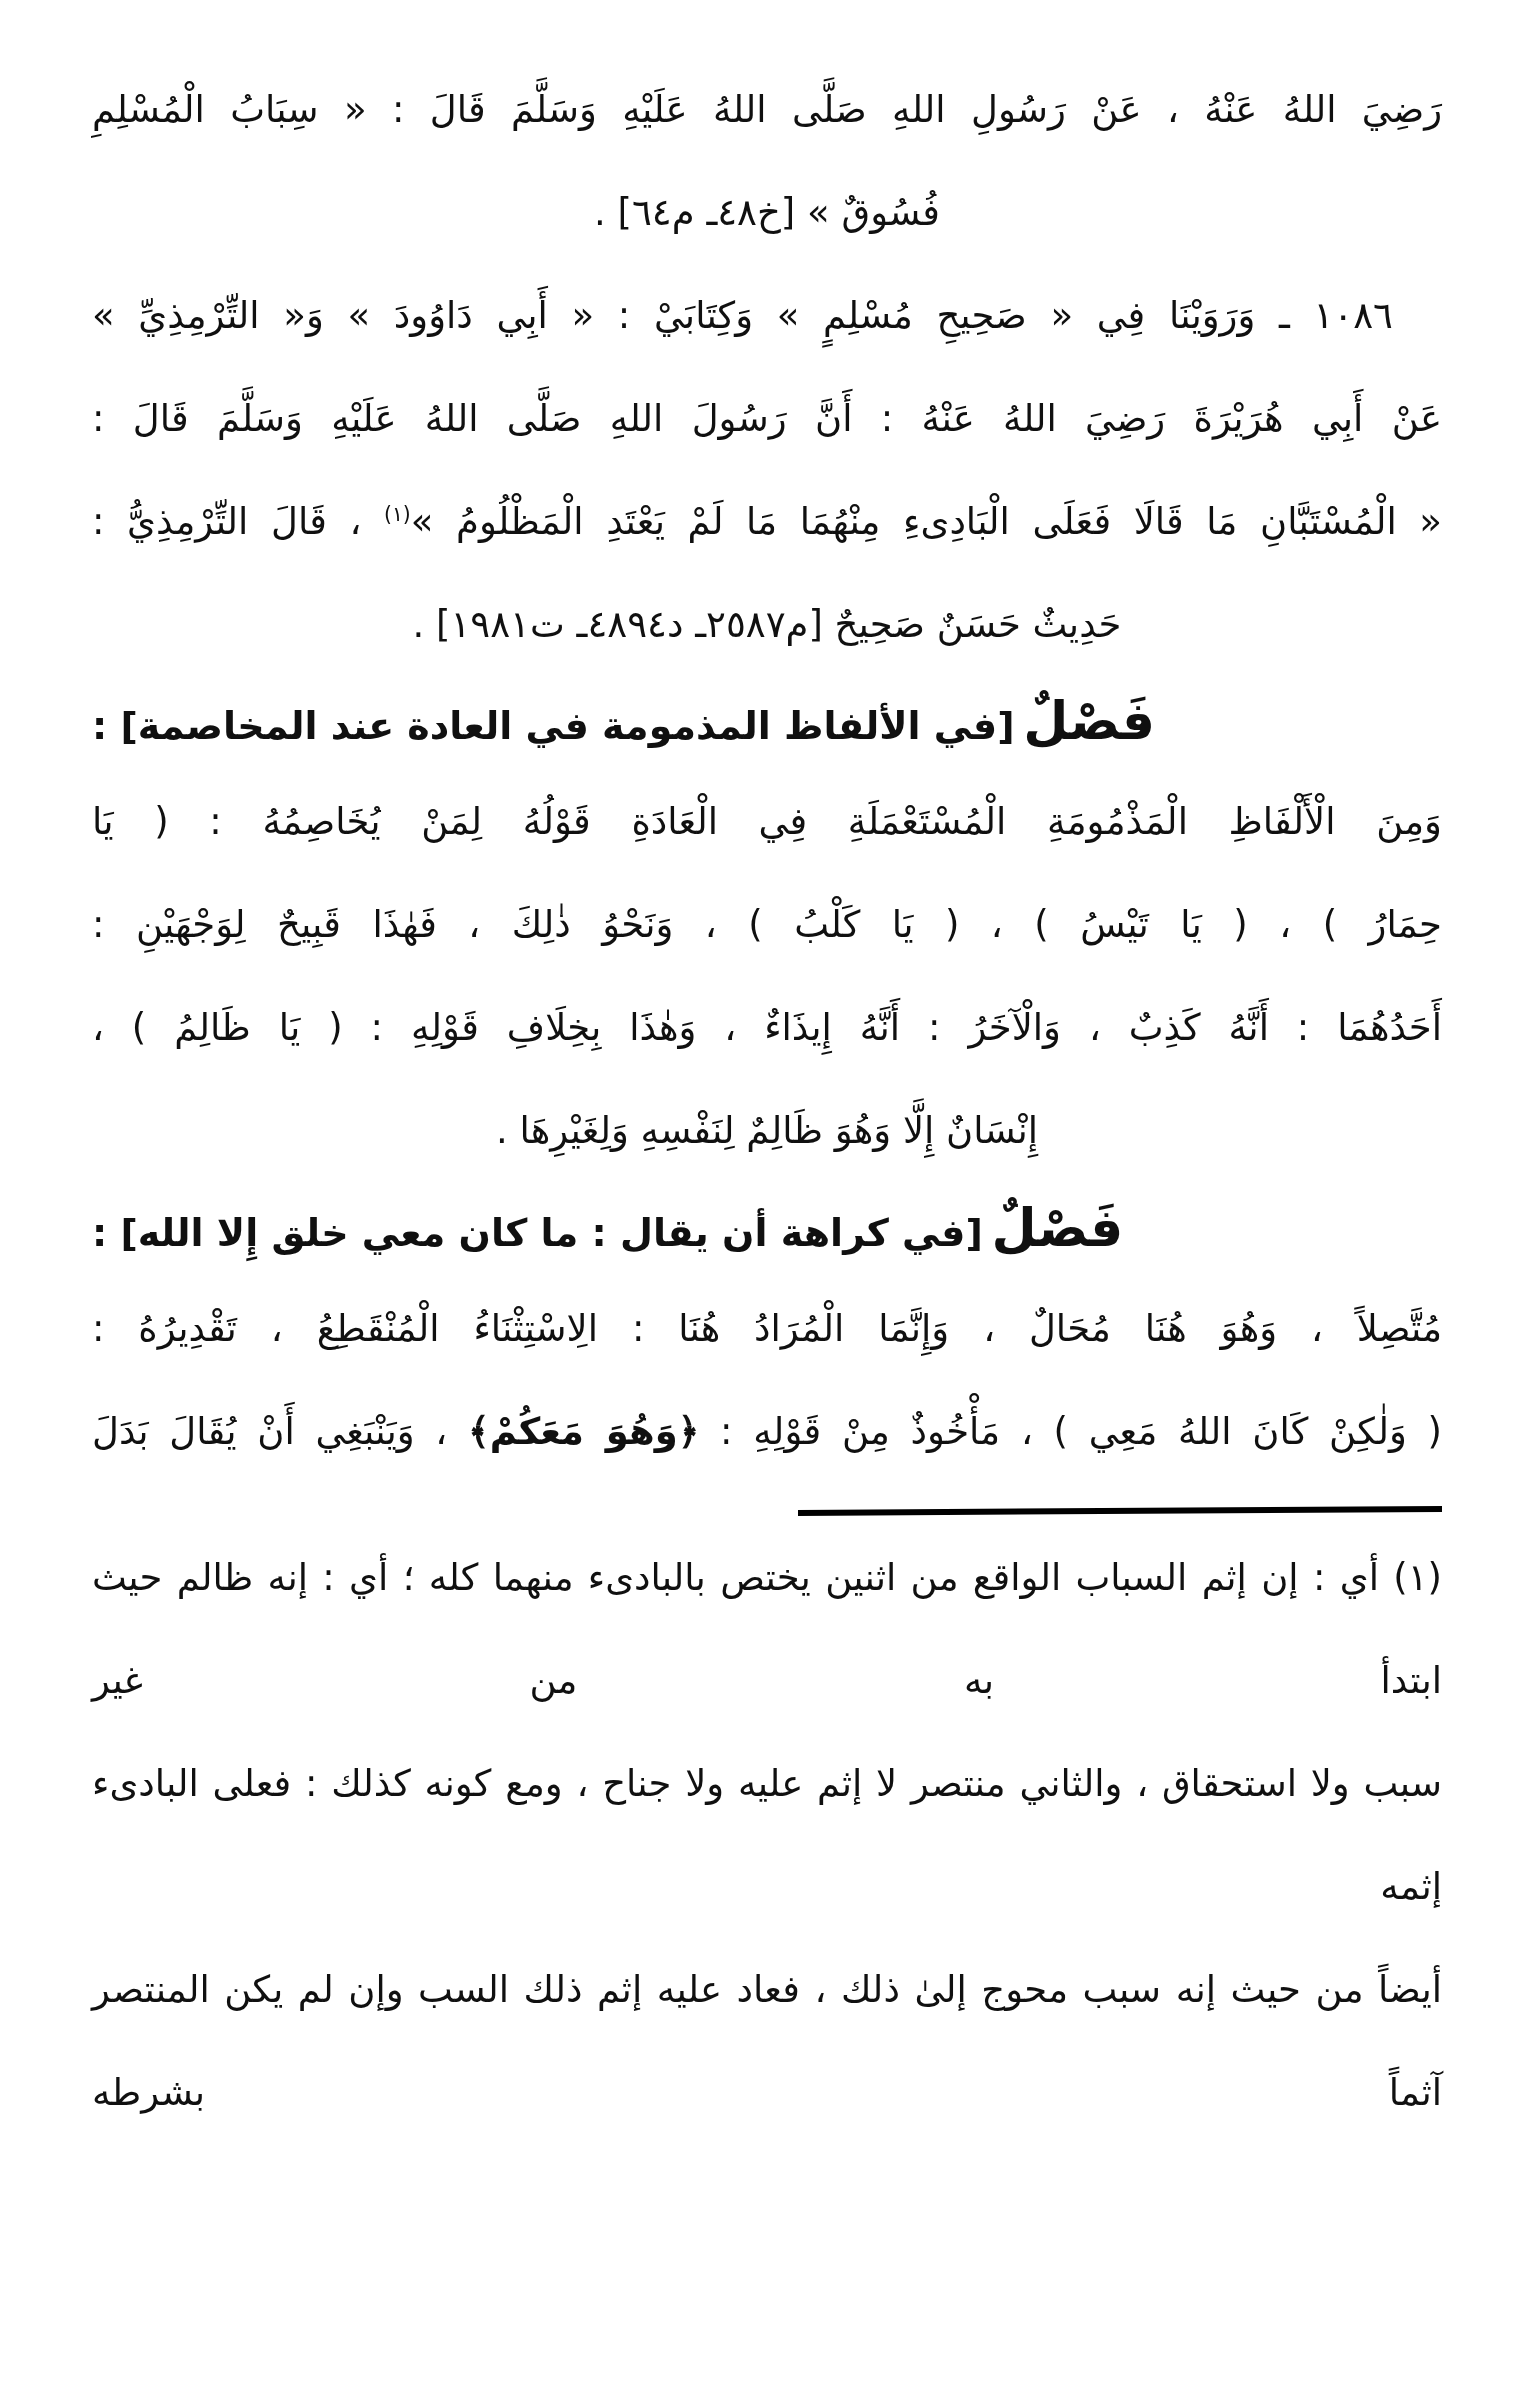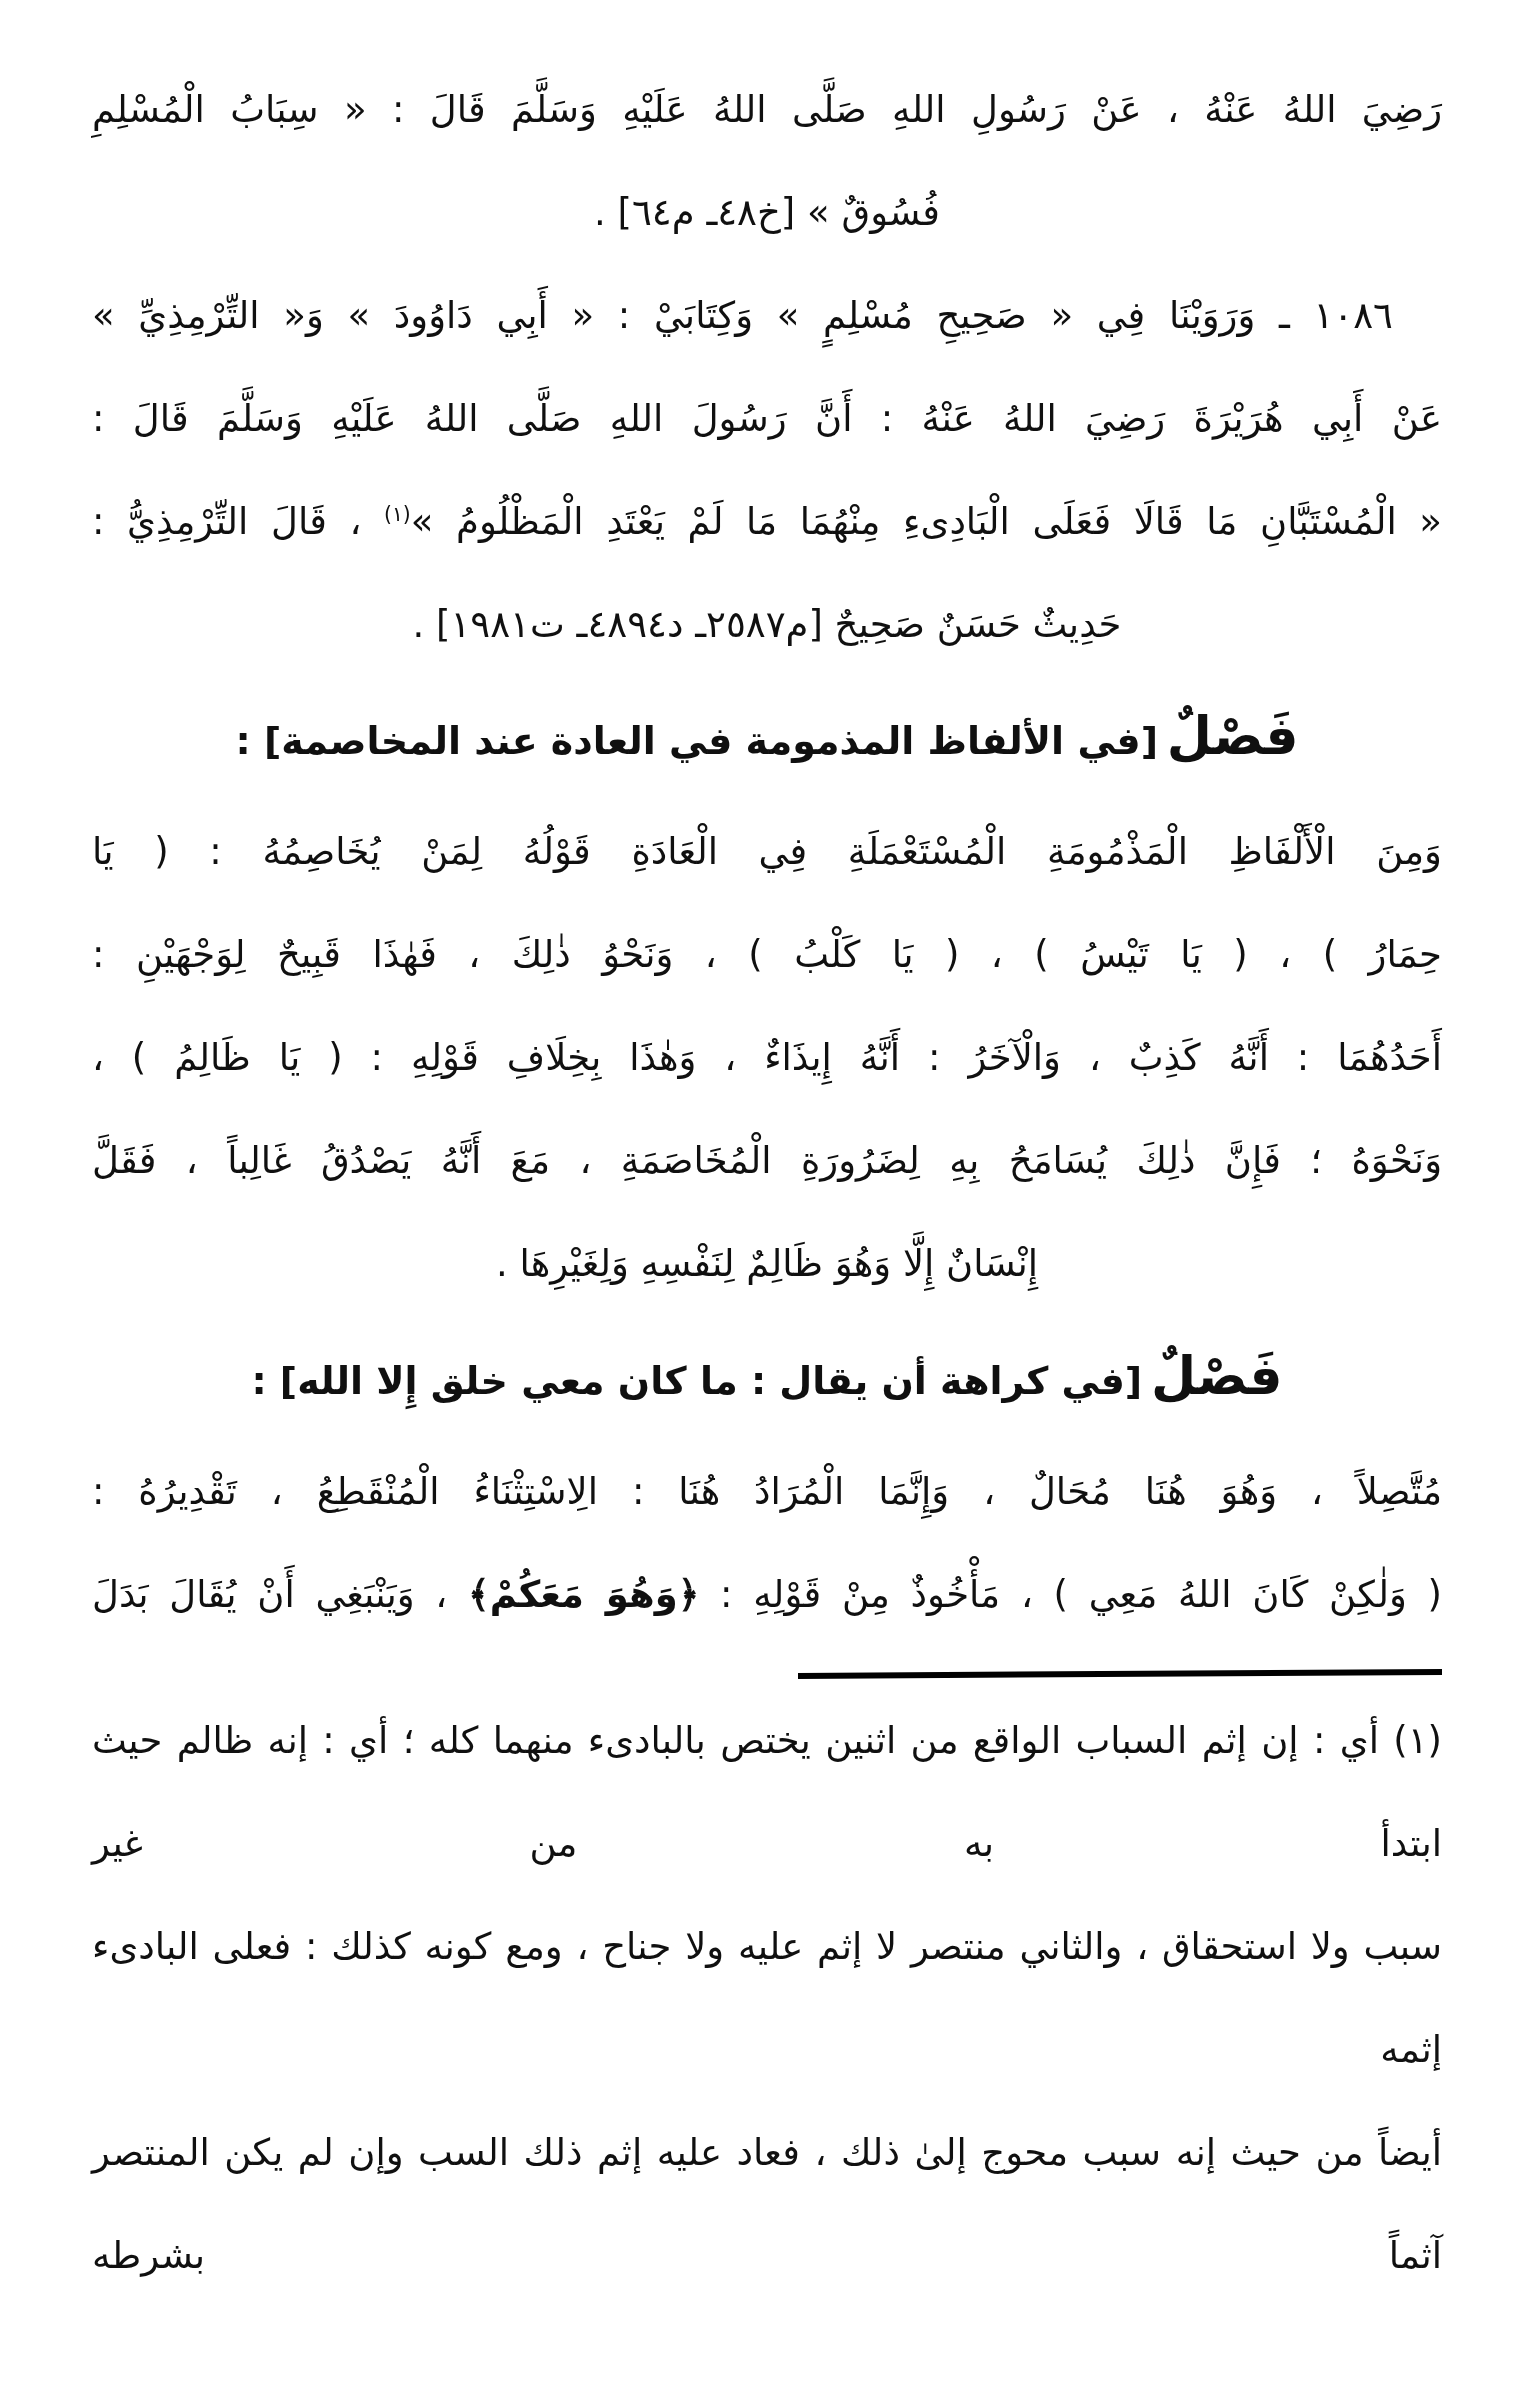--- a/index.html
+++ b/index.html
@@ -23,22 +23,22 @@
   }
   .j{
     text-align:justify;
     text-align-last:justify;
   }
   .indent{text-indent:49px;}
   sup{font-size:0.55em;line-height:0;}
   .quran{font-weight:bold;}
   .fasl{
     margin:17.4px 0 7px 0;
-    line-height:87px;
-    text-align:center;
+    line-height:57px;
+    text-align:left;
   }
   .fasl-word{
     font-size:52px;
     font-weight:bold;
     letter-spacing:0.9px;
     margin-left:8.7px;
   }
   .fasl-title{
     font-size:38px;
     font-weight:bold;
@@ -60,21 +60,20 @@
       <div class="line j">رَضِيَ اللهُ عَنْهُ ، عَنْ رَسُولِ اللهِ صَلَّى اللهُ عَلَيْهِ وَسَلَّمَ قَالَ : « سِبَابُ الْمُسْلِمِ</div>
       <div class="line">فُسُوقٌ » [خ٤٨ـ م٦٤] .</div>
       <div class="line j indent">١٠٨٦ ـ وَرَوَيْنَا فِي « صَحِيحِ مُسْلِمٍ » وَكِتَابَيْ : « أَبِي دَاوُودَ » وَ« التِّرْمِذِيِّ »</div>
       <div class="line j">عَنْ أَبِي هُرَيْرَةَ رَضِيَ اللهُ عَنْهُ : أَنَّ رَسُولَ اللهِ صَلَّى اللهُ عَلَيْهِ وَسَلَّمَ قَالَ :</div>
       <div class="line j">« الْمُسْتَبَّانِ مَا قَالَا فَعَلَى الْبَادِىءِ مِنْهُمَا مَا لَمْ يَعْتَدِ الْمَظْلُومُ »<sup>(١)</sup> ، قَالَ التِّرْمِذِيُّ :</div>
       <div class="line">حَدِيثٌ حَسَنٌ صَحِيحٌ [م٢٥٨٧ـ د٤٨٩٤ـ ت١٩٨١] .</div>
       <div class="fasl"><span class="fasl-word">فَصْلٌ</span><span class="fasl-title">[في الألفاظ المذمومة في العادة عند المخاصمة] :</span></div>
       <div class="line j">وَمِنَ الْأَلْفَاظِ الْمَذْمُومَةِ الْمُسْتَعْمَلَةِ فِي الْعَادَةِ قَوْلُهُ لِمَنْ يُخَاصِمُهُ : ( يَا</div>
       <div class="line j">حِمَارُ ) ، ( يَا تَيْسُ ) ، ( يَا كَلْبُ ) ، وَنَحْوُ ذٰلِكَ ، فَهٰذَا قَبِيحٌ لِوَجْهَيْنِ :</div>
       <div class="line j">أَحَدُهُمَا : أَنَّهُ كَذِبٌ ، وَالْآخَرُ : أَنَّهُ إِيذَاءٌ ، وَهٰذَا بِخِلَافِ قَوْلِهِ : ( يَا ظَالِمُ ) ،</div>
-      <div class="line j">وَنَحْوَهُ ؛ فَإِنَّ ذٰلِكَ يُسَامَحُ بِهِ لِضَرُورَةِ الْمُخَاصَمَةِ ، مَعَ أَنَّهُ يَصْدُقُ غَالِباً ، فَقَلَّ</div>
       <div class="line">إِنْسَانٌ إِلَّا وَهُوَ ظَالِمٌ لِنَفْسِهِ وَلِغَيْرِهَا .</div>
       <div class="fasl"><span class="fasl-word">فَصْلٌ</span><span class="fasl-title">[في كراهة أن يقال : ما كان معي خلق إِلا الله] :</span></div>
       <div class="line j">مُتَّصِلاً ، وَهُوَ هُنَا مُحَالٌ ، وَإِنَّمَا الْمُرَادُ هُنَا : الِاسْتِثْنَاءُ الْمُنْقَطِعُ ، تَقْدِيرُهُ :</div>
       <div class="line j">( وَلٰكِنْ كَانَ اللهُ مَعِي ) ، مَأْخُوذٌ مِنْ قَوْلِهِ : <span class="quran">﴿وَهُوَ مَعَكُمْ﴾</span> ، وَيَنْبَغِي أَنْ يُقَالَ بَدَلَ</div>
       <div class="divider" style="background: rgb(0, 0, 0);"></div>
       <div class="line j hang">(١) أي : إن إثم السباب الواقع من اثنين يختص بالبادىء منهما كله ؛ أي : إنه ظالم حيث ابتدأ به من غير</div>
       <div class="line j">سبب ولا استحقاق ، والثاني منتصر لا إثم عليه ولا جناح ، ومع كونه كذلك : فعلى البادىء إثمه</div>
       <div class="line j">أيضاً من حيث إنه سبب محوج إلىٰ ذلك ، فعاد عليه إثم ذلك السب وإن لم يكن المنتصر آثماً بشرطه</div>
     </div>
 

